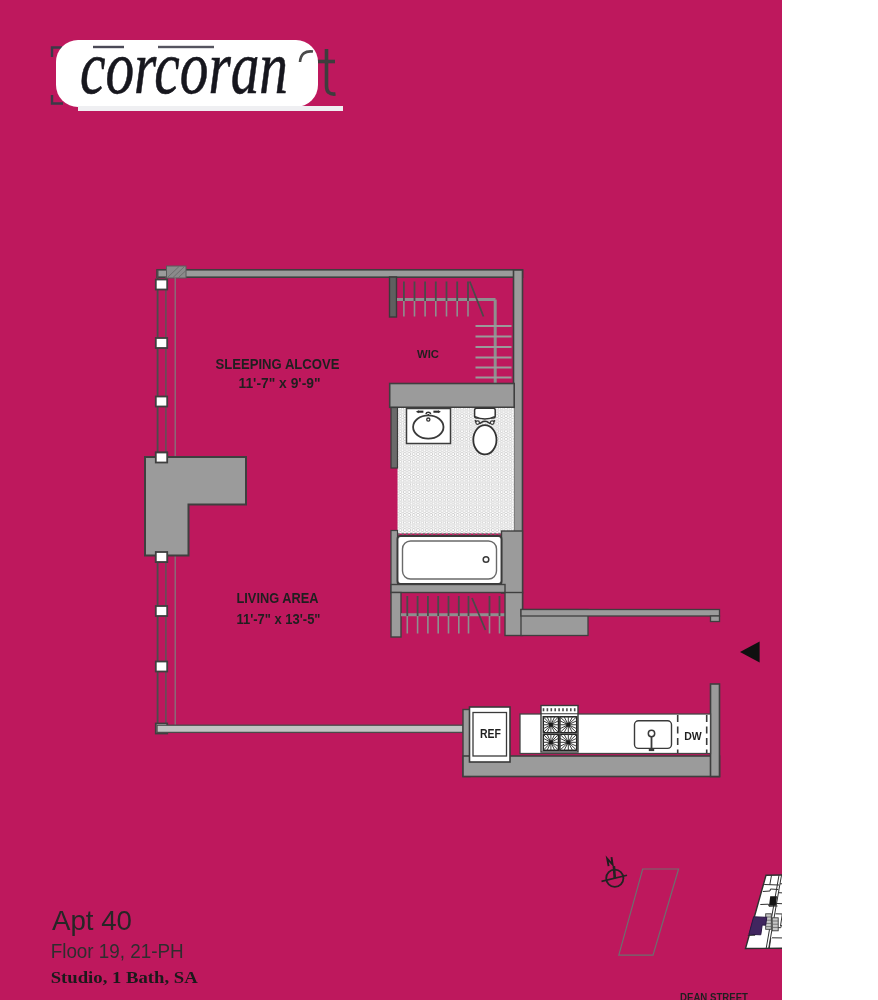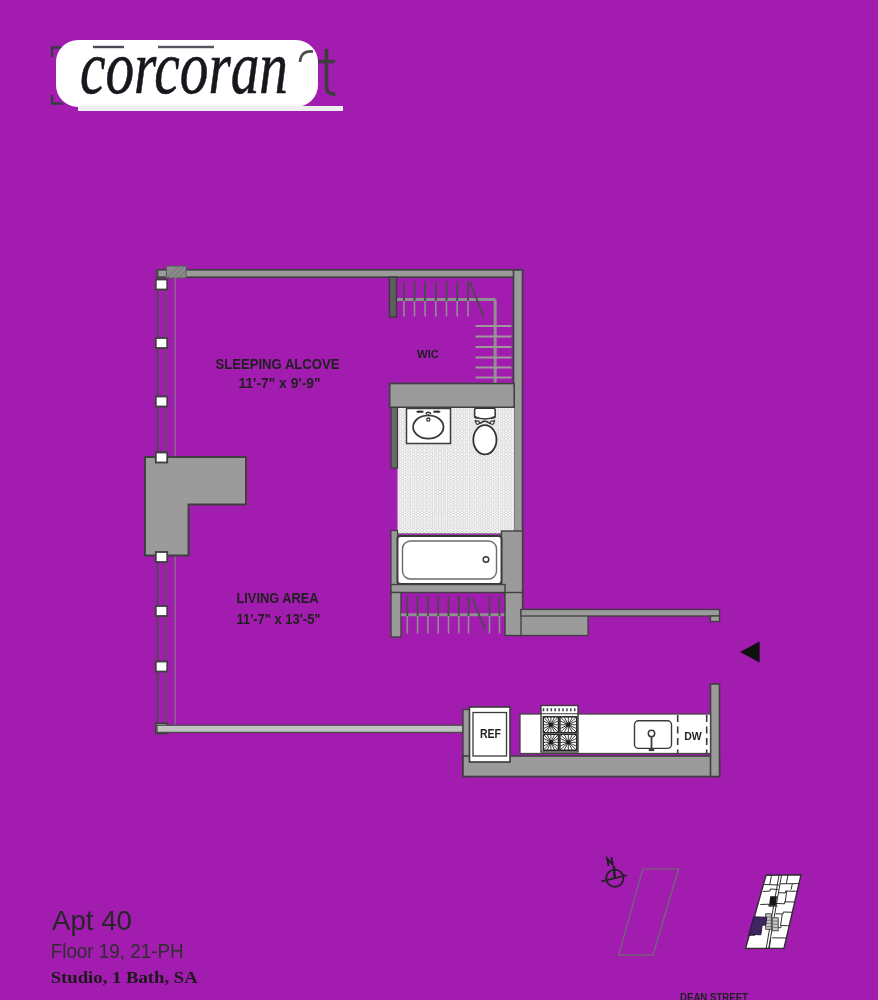--- a/index.html
+++ b/index.html
@@ -1,16 +1,16 @@
 <!DOCTYPE html>
 <html><head>
 <meta charset="utf-8">
 <style>
 html,body{margin:0;padding:0;background:#ffffff;}
-#page{position:relative;width:878px;height:1000px;background:#a21caf;overflow:hidden;font-family:"Liberation Sans",sans-serif;}
+#page{position:relative;width:782px;height:1000px;background:#be185d;overflow:hidden;font-family:"Liberation Sans",sans-serif;}
 </style>
 </head>
 <body>
 <div id="page">
 <svg width="878" height="1000" viewBox="0 0 878 1000">
 <defs>
 <pattern id="tile" width="4.4" height="7.6" patternUnits="userSpaceOnUse">
 <rect width="4.4" height="7.6" fill="#ffffff"></rect>
 <circle cx="2.2" cy="1.9" r="1.55" fill="#ffffff" stroke="#c9c9c9" stroke-width="0.85"></circle>
 <circle cx="0" cy="5.7" r="1.55" fill="#ffffff" stroke="#c9c9c9" stroke-width="0.85"></circle>

